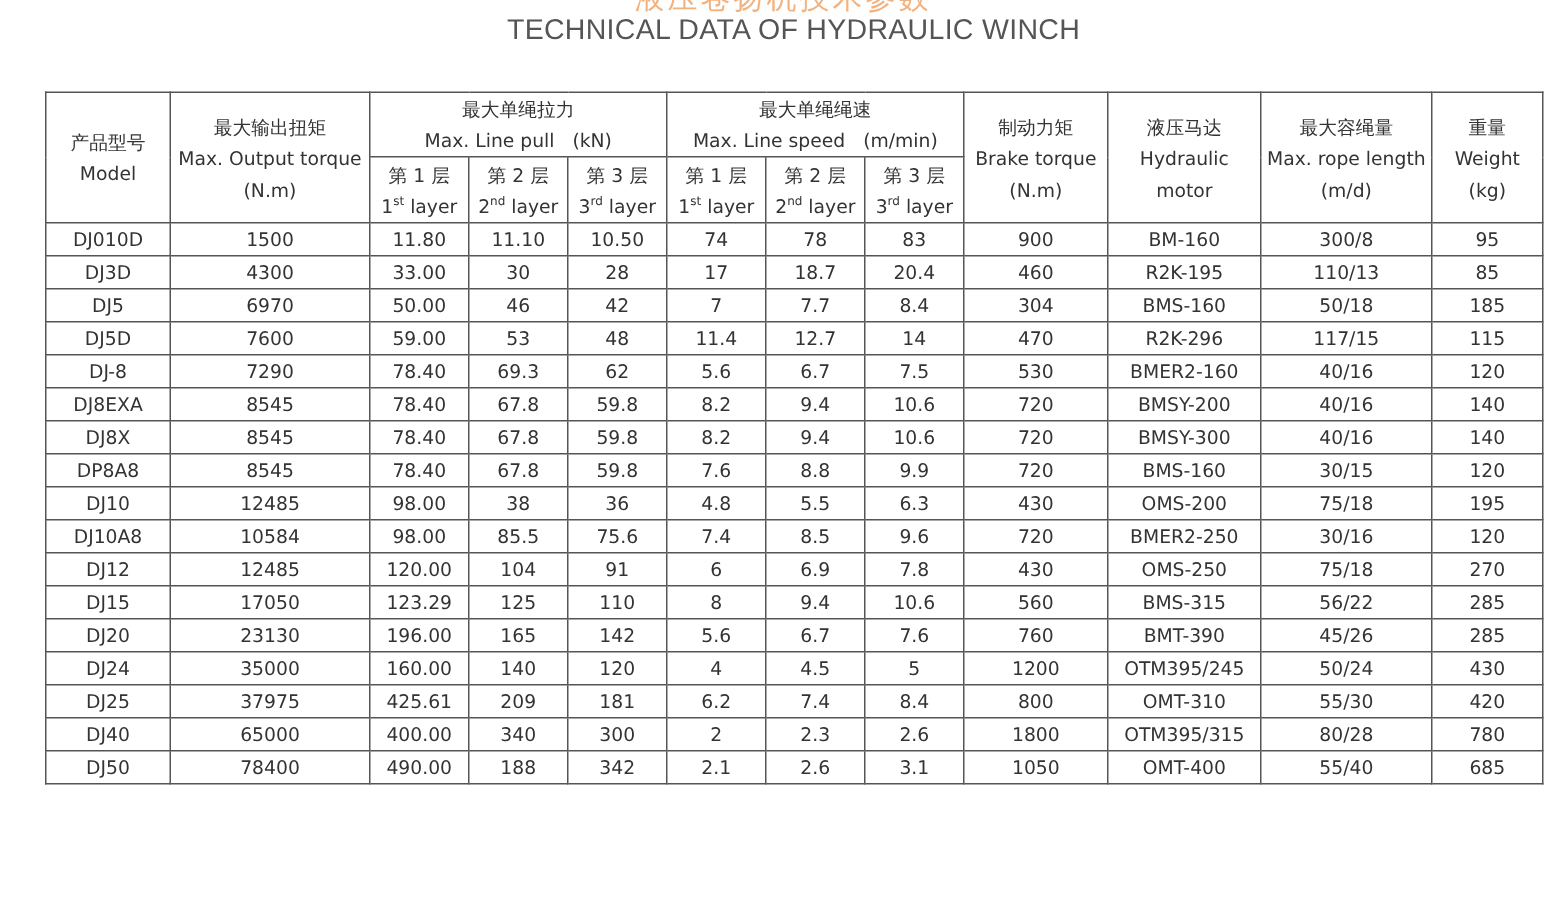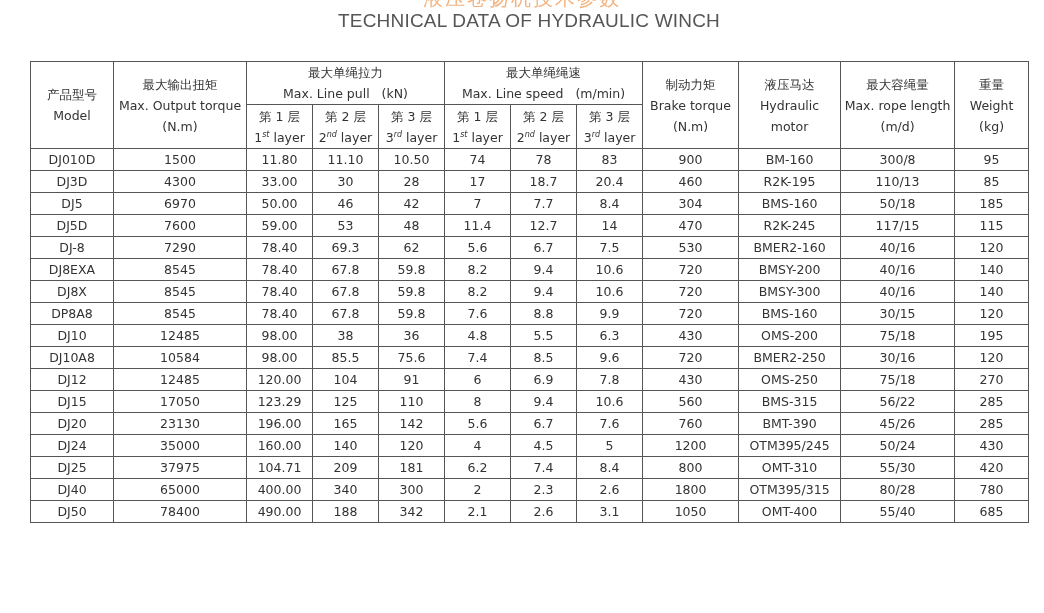--- a/index.html
+++ b/index.html
@@ -10,21 +10,21 @@
   .title { position: absolute; top: 10px; left: 0; width: 1058px; text-align: center;
            font-family: "Liberation Sans", sans-serif; font-size: 19px; color: #555555; letter-spacing: 0.2px; }
   table.spec { position: absolute; top: 61px; left: 30px; width: 998px;
                border-collapse: collapse; table-layout: fixed; font-size: 12.5px; }
   table.spec td, table.spec th { border: 1px solid #555; text-align: center; vertical-align: middle;
                                   padding: 0; font-weight: normal; color: #333; }
   table.spec th { line-height: 21px; }
   .hg { height: 42px; }
   .hs { height: 44px; }
   table.spec tbody td { height: 21px; line-height: 21px; }
-  sup { font-size: 8px; vertical-align: super; line-height: 0; font-style: italic; }
+  sup { font-size: 8px; vertical-align: super; line-height: 0; }
   .ln { display: block; }
 </style>
 </head>
 <body>
 
 <div class="cut-title">液压卷扬机技术参数</div>
 <div class="title">TECHNICAL DATA OF HYDRAULIC WINCH</div>
 
 <table class="spec">
   <colgroup>
@@ -154,21 +154,21 @@
       <tr>
         <td>DJ5D</td>
         <td>7600</td>
         <td>59.00</td>
         <td>53</td>
         <td>48</td>
         <td>11.4</td>
         <td>12.7</td>
         <td>14</td>
         <td>470</td>
-        <td>R2K-245</td>
+        <td>R2K-296</td>
         <td>117/15</td>
         <td>115</td>
       </tr>
       <tr>
         <td>DJ-8</td>
         <td>7290</td>
         <td>78.40</td>
         <td>69.3</td>
         <td>62</td>
         <td>5.6</td>
@@ -301,21 +301,21 @@
         <td>4.5</td>
         <td>5</td>
         <td>1200</td>
         <td>OTM395/245</td>
         <td>50/24</td>
         <td>430</td>
       </tr>
       <tr>
         <td>DJ25</td>
         <td>37975</td>
-        <td>104.71</td>
+        <td>425.61</td>
         <td>209</td>
         <td>181</td>
         <td>6.2</td>
         <td>7.4</td>
         <td>8.4</td>
         <td>800</td>
         <td>OMT-310</td>
         <td>55/30</td>
         <td>420</td>
       </tr>

